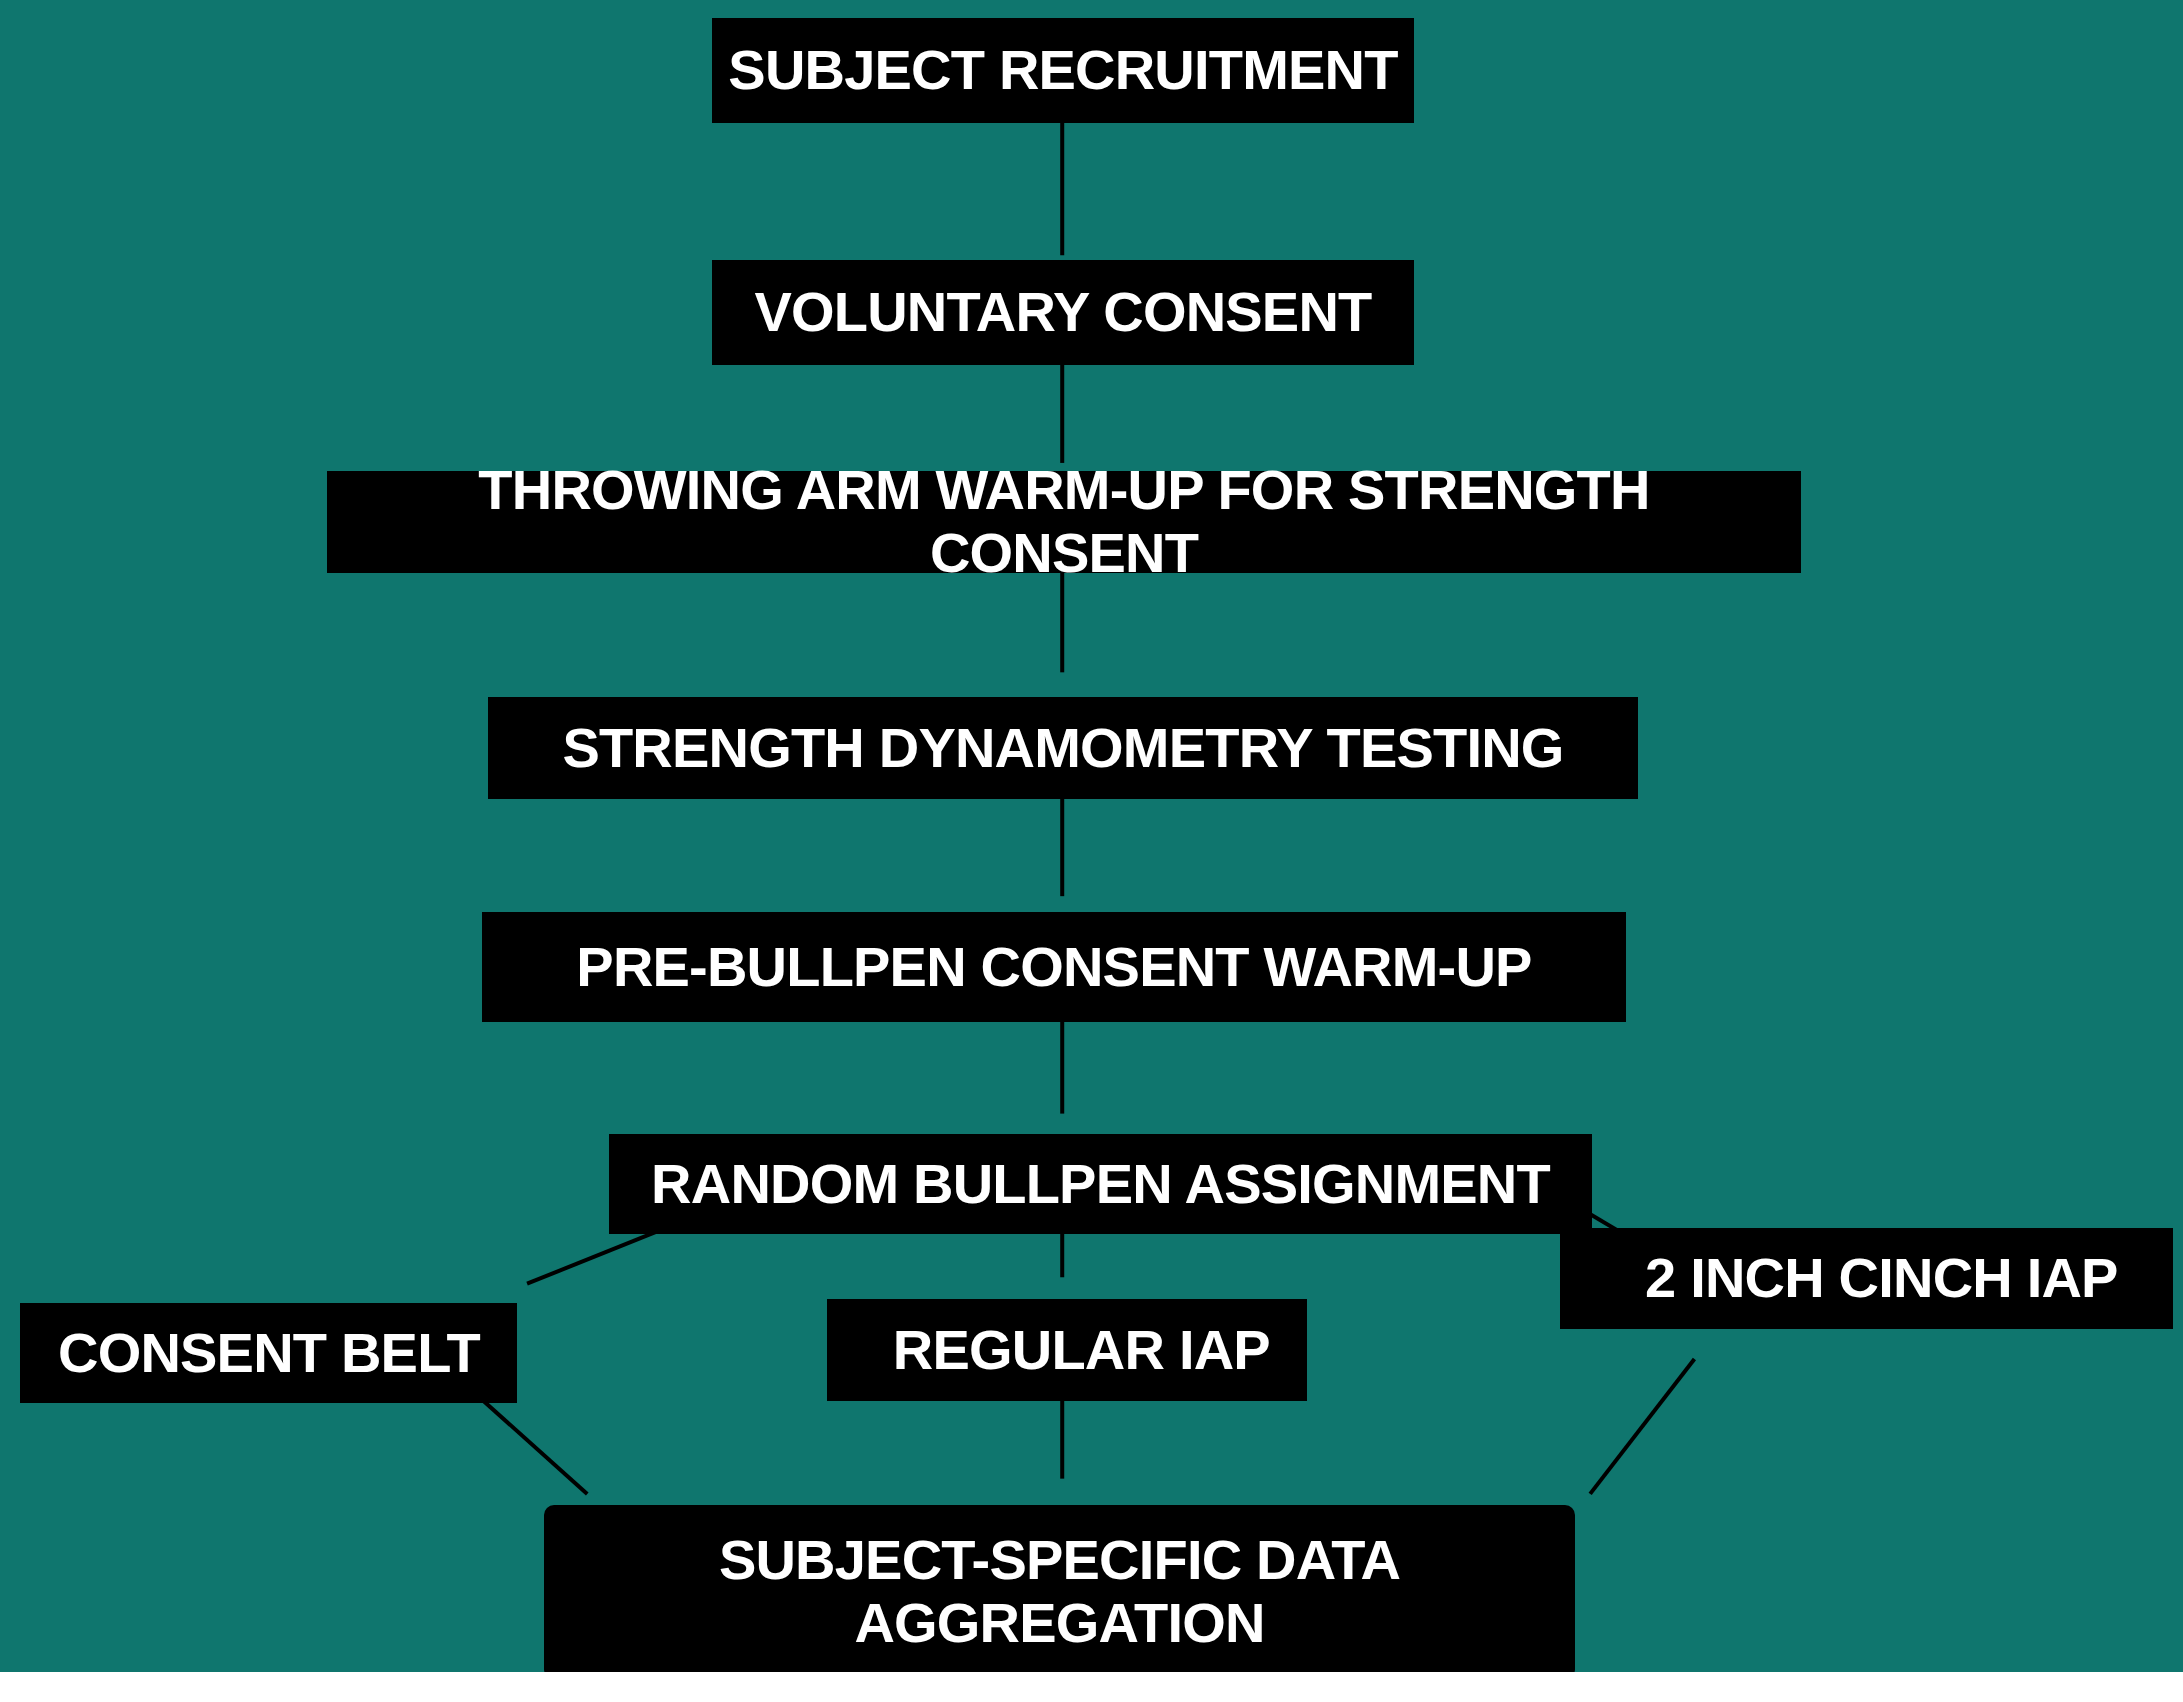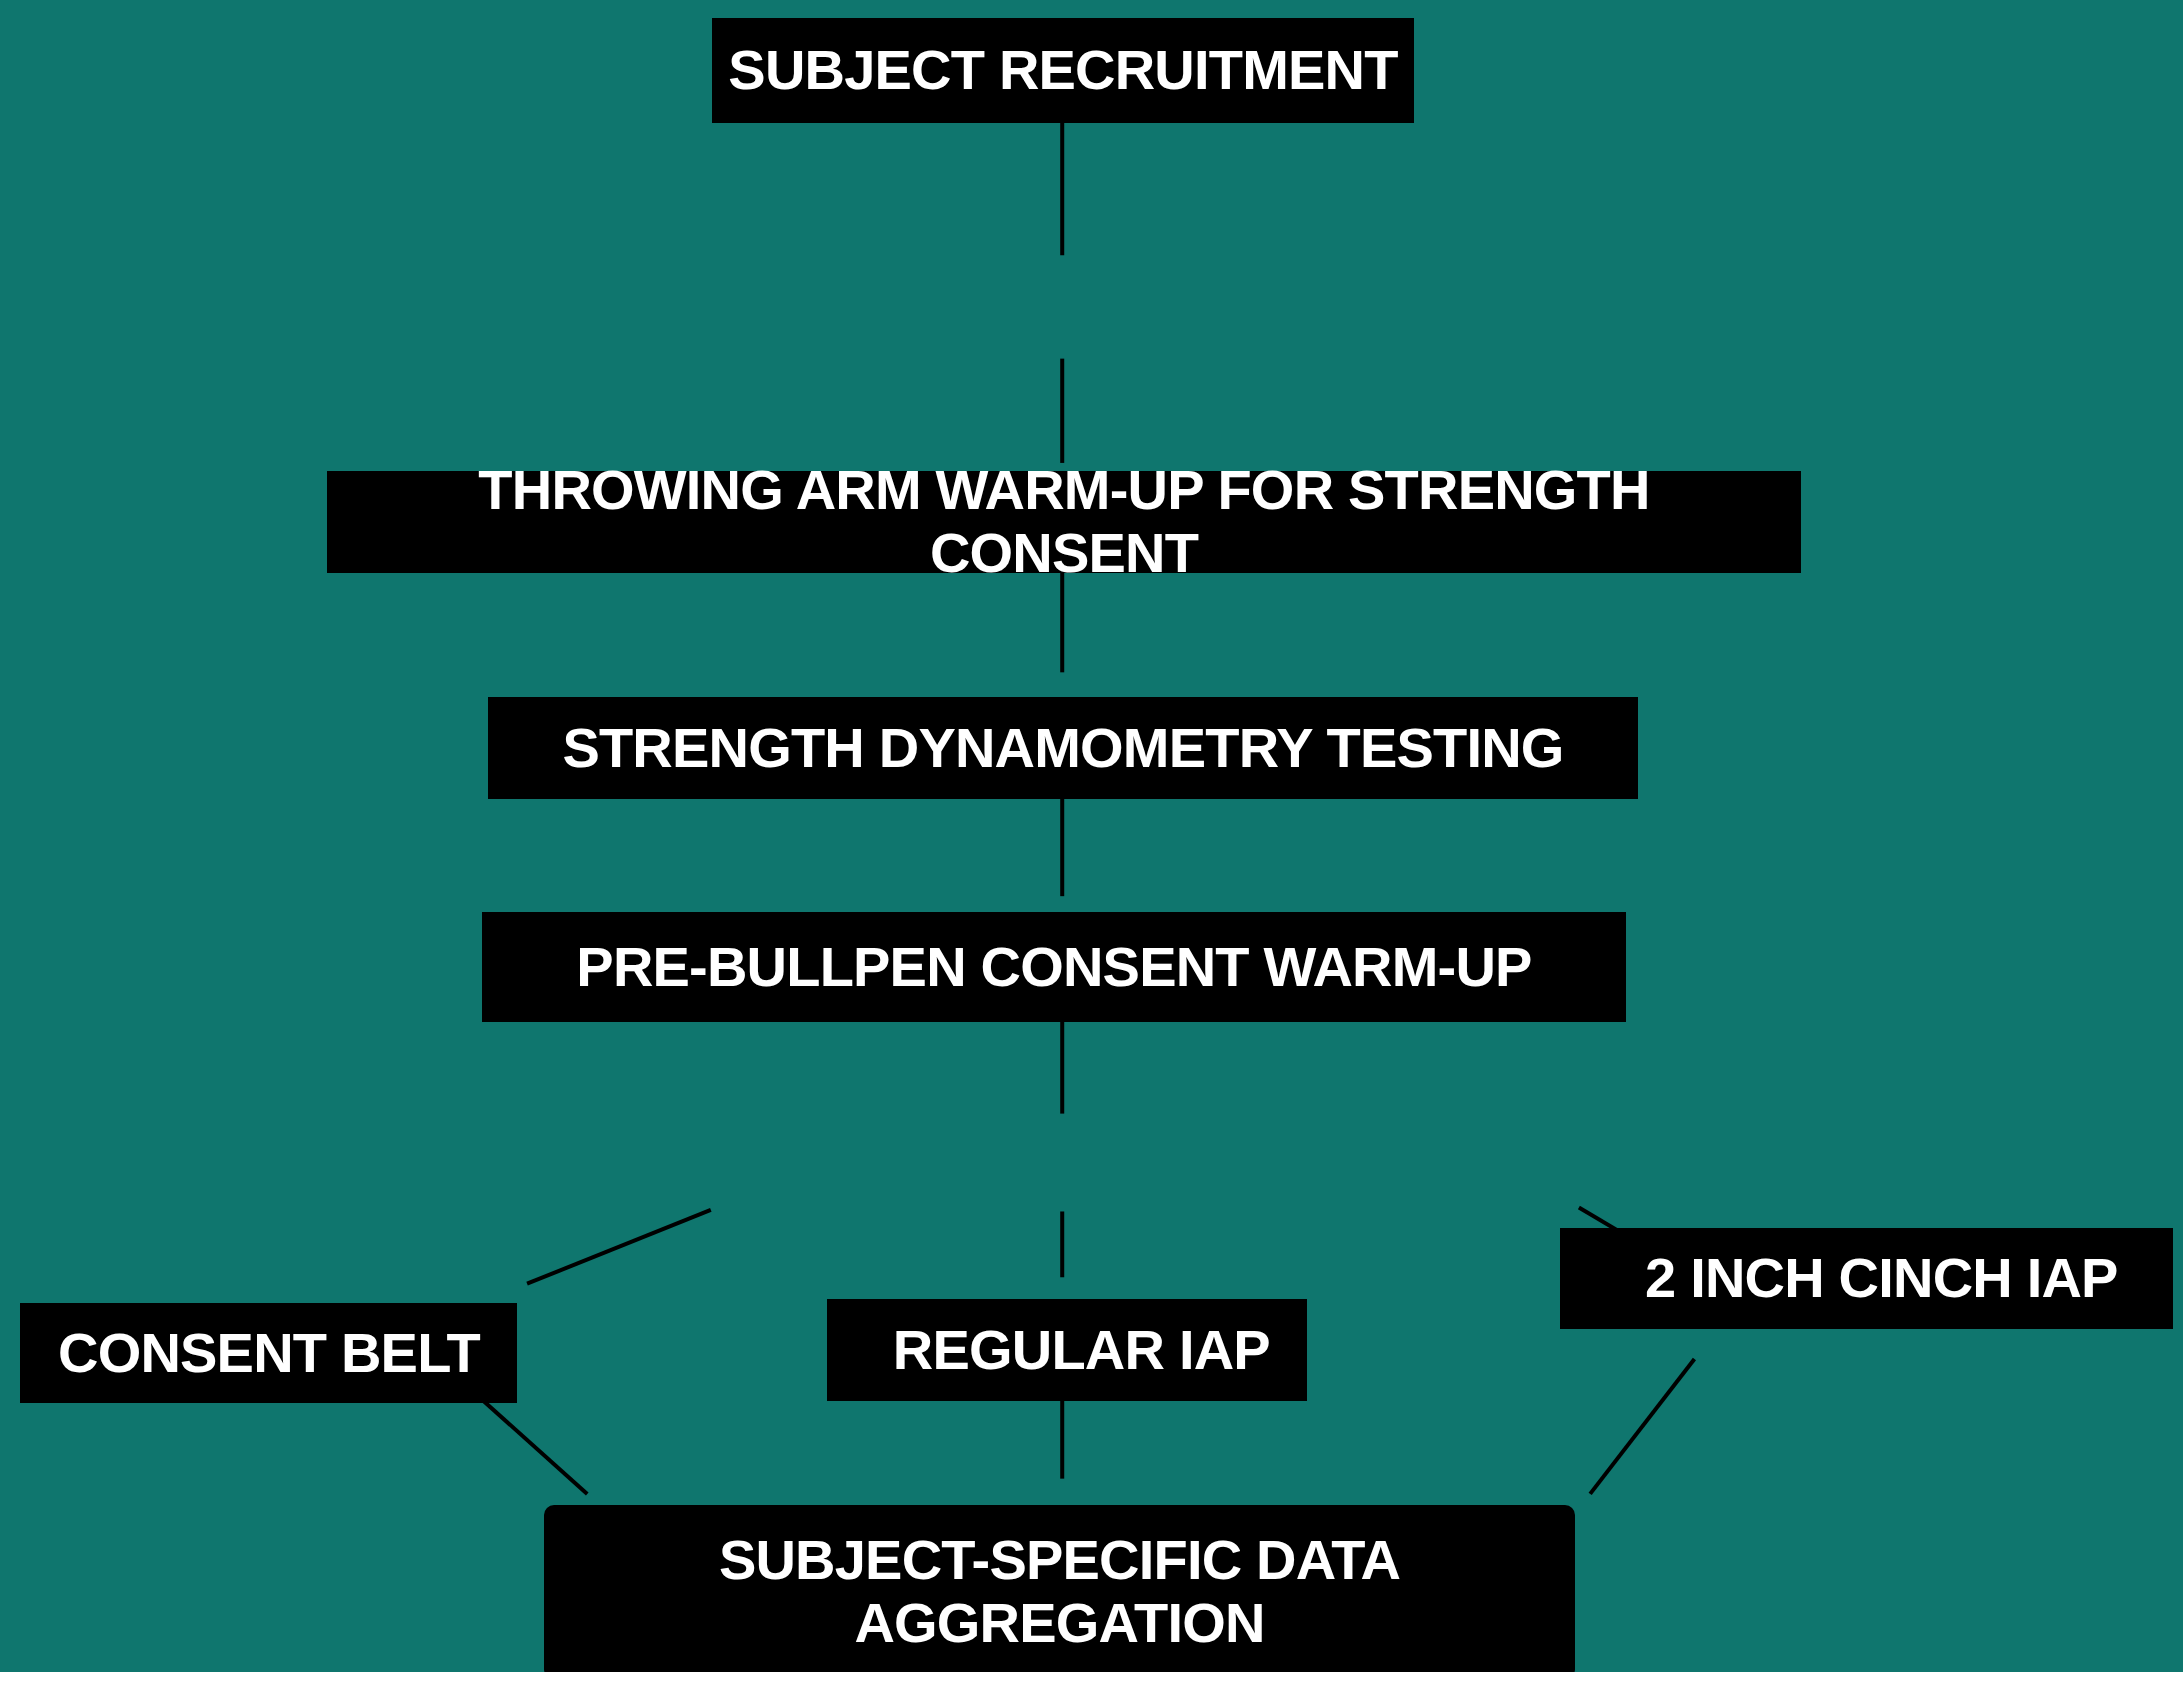--- a/index.html
+++ b/index.html
@@ -66,22 +66,24 @@
     <line x1="1300" y1="1252" x2="1300" y2="1388"></line>
     <line x1="862" y1="1508" x2="633" y2="1600"></line>
     <line x1="1300" y1="1510" x2="1300" y2="1592"></line>
     <line x1="1944" y1="1505" x2="2062" y2="1575"></line>
     <line x1="545" y1="1716" x2="708" y2="1862"></line>
     <line x1="1300" y1="1715" x2="1300" y2="1843"></line>
     <line x1="2088" y1="1694" x2="1958" y2="1862"></line>
   </svg>
 
   <div class="node" id="n0">SUBJECT RECRUITMENT</div>
+  <div class="node" id="n1">VOLUNTARY CONSENT</div>
   <div class="node" id="n2">THROWING ARM WARM-UP FOR STRENGTH CONSENT</div>
   <div class="node" id="n3">STRENGTH DYNAMOMETRY TESTING</div>
   <div class="node" id="n4">PRE-BULLPEN CONSENT WARM-UP</div>
+  <div class="node" id="n5">RANDOM BULLPEN ASSIGNMENT</div>
   <div class="node" id="n6">CONSENT BELT</div>
   <div class="node" id="n7">REGULAR IAP</div>
   <div class="node" id="n8">2 INCH CINCH IAP</div>
   <div class="node" id="n9">SUBJECT-SPECIFIC DATA AGGREGATION</div>
 
 </div>
 
 
 </body></html>

